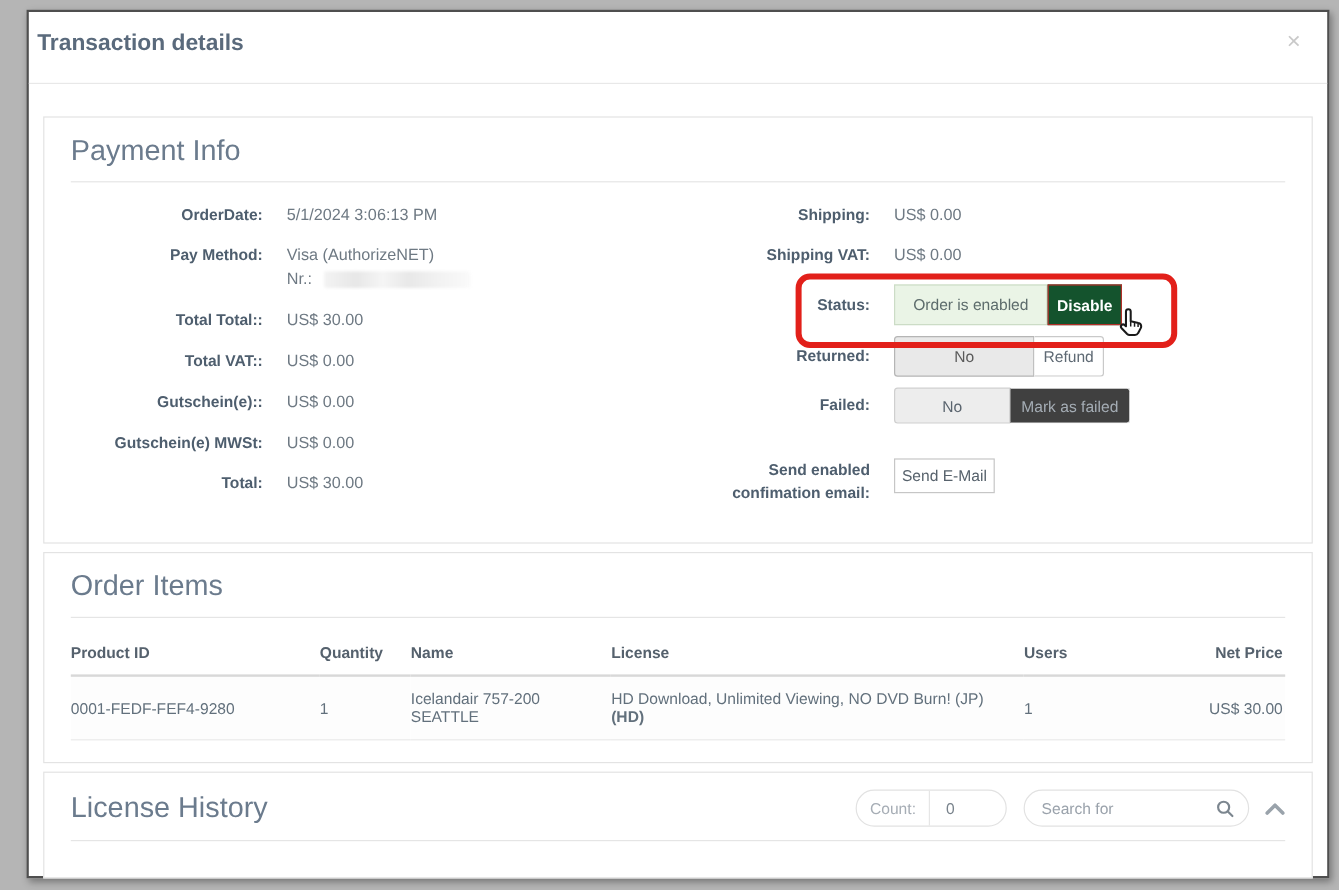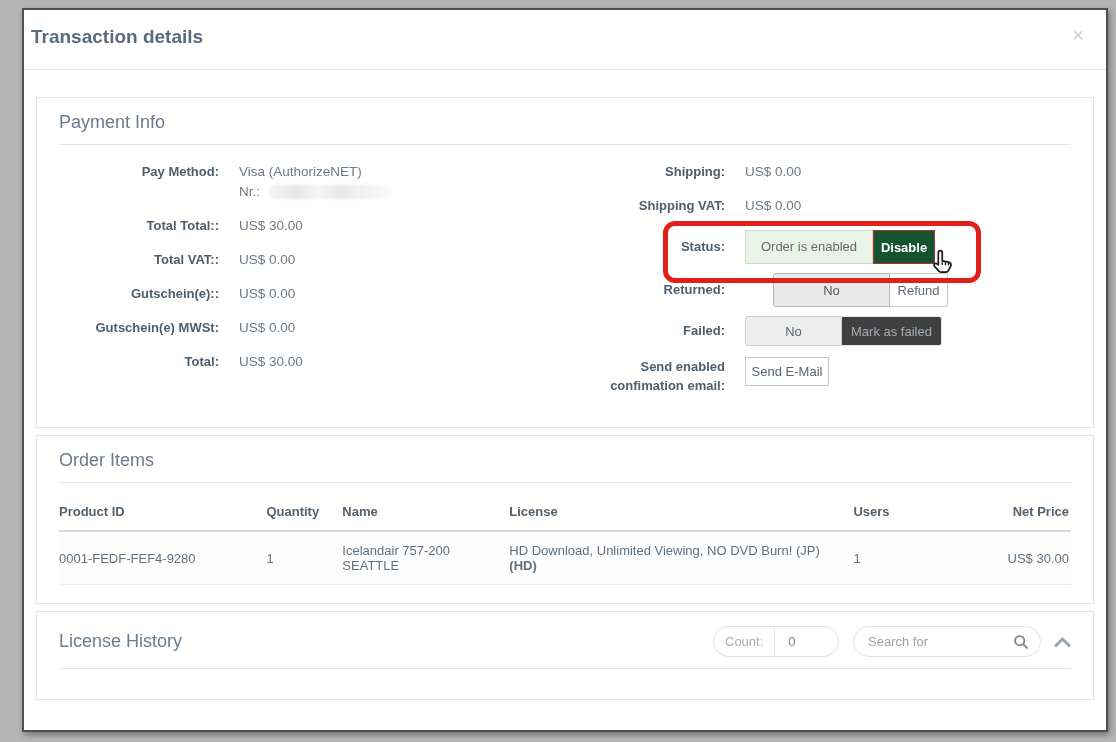--- a/index.html
+++ b/index.html
@@ -30,21 +30,21 @@
     font-size:20px; color:#c9c9c9; cursor:pointer; line-height:20px;
   }
   
   .modal-body { padding:27px 12px 0 12px; }
   .panel {
     border:1px solid #e3e3e3;
     padding:14px 22px 18px 22px;
     margin-bottom:7px;
     background:#fff;
   }
-  .panel h2 { font-size:18px; font-weight:normal; color:#6b7b8d; }
+  .panel h2 { font-size:24px; font-weight:normal; color:#6b7b8d; }
   .panel hr { border:none; border-top:1px solid #e5e5e5; margin:11px 0 0 0; }
   
   .cols { display:flex; padding-top:17px; }
   .col { width:50%; }
   .frow { display:flex; align-items:flex-start; margin-bottom:14px; }
   .frow.center { align-items:center; }
   .flabel {
     width:180px; flex-shrink:0; text-align:right; padding-right:20px;
     font-size:13px; font-weight:bold; color:#4e5e6e; line-height:20px;
   }
@@ -77,30 +77,30 @@
   
   .btn-group { display:inline-flex; vertical-align:middle; }
   .btn-no {
     width:117px; height:34px; background:#e9e9e9; border:1px solid #b5b5b5;
     color:#5a5a5a; font-size:13px; border-radius:3px 0 0 3px;
   }
   .btn-refund {
     width:58px; height:34px; background:#ffffff; border:1px solid #c9c9c9; border-left:none;
     color:#5f6a74; font-size:13px; border-radius:0 3px 3px 0;
   }
-  .returned-row { margin-bottom:9px;gap:28px; }
+  .returned-row { margin-bottom:9px; }
   .btn-no-sm {
     width:97px; height:30px; background:#ededed; border:1px solid #cfcfcf;
     color:#5a646e; font-size:13px; border-radius:3px 0 0 3px;
   }
   .btn-markfailed {
     width:100px; height:30px; background:#404040; border:1px solid #e2e2e2; border-left:none;
     color:#a4acb4; font-size:13px; border-radius:0 3px 3px 0;
   }
-  .failed-row { margin-bottom:11px; }
+  .failed-row { margin-bottom:29px; }
   .btn-sendmail {
     width:84px; height:29px; background:#ffffff; border:1px solid #c6c6c6;
     color:#57626c; font-size:13px;
   }
   .two-line div { line-height:19px; }
   
   .oi-table { width:100%; border-collapse:collapse; margin-top:12px; }
   .oi-table th {
     text-align:left; font-size:13px; color:#55616d; font-weight:bold;
     padding:9px 8px 11px 0; border-bottom:2px solid #d8d8d8;
@@ -145,20 +145,24 @@
   </div>
 
   <div class="modal-body">
 
     <section class="panel">
       <h2>Payment Info</h2>
       <hr>
       <div class="cols">
         <div class="col">
 
+          <div class="frow">
+            <div class="flabel">OrderDate:</div>
+            <div class="fvalue">5/1/2024 3:06:13 PM</div>
+          </div>
 
           <div class="frow">
             <div class="flabel">Pay Method:</div>
             <div class="fvalue">
               <div>Visa (AuthorizeNET)</div>
               <div class="nr-line">
                 <span>Nr.:</span>
                 <span class="redacted"></span>
               </div>
             </div>

